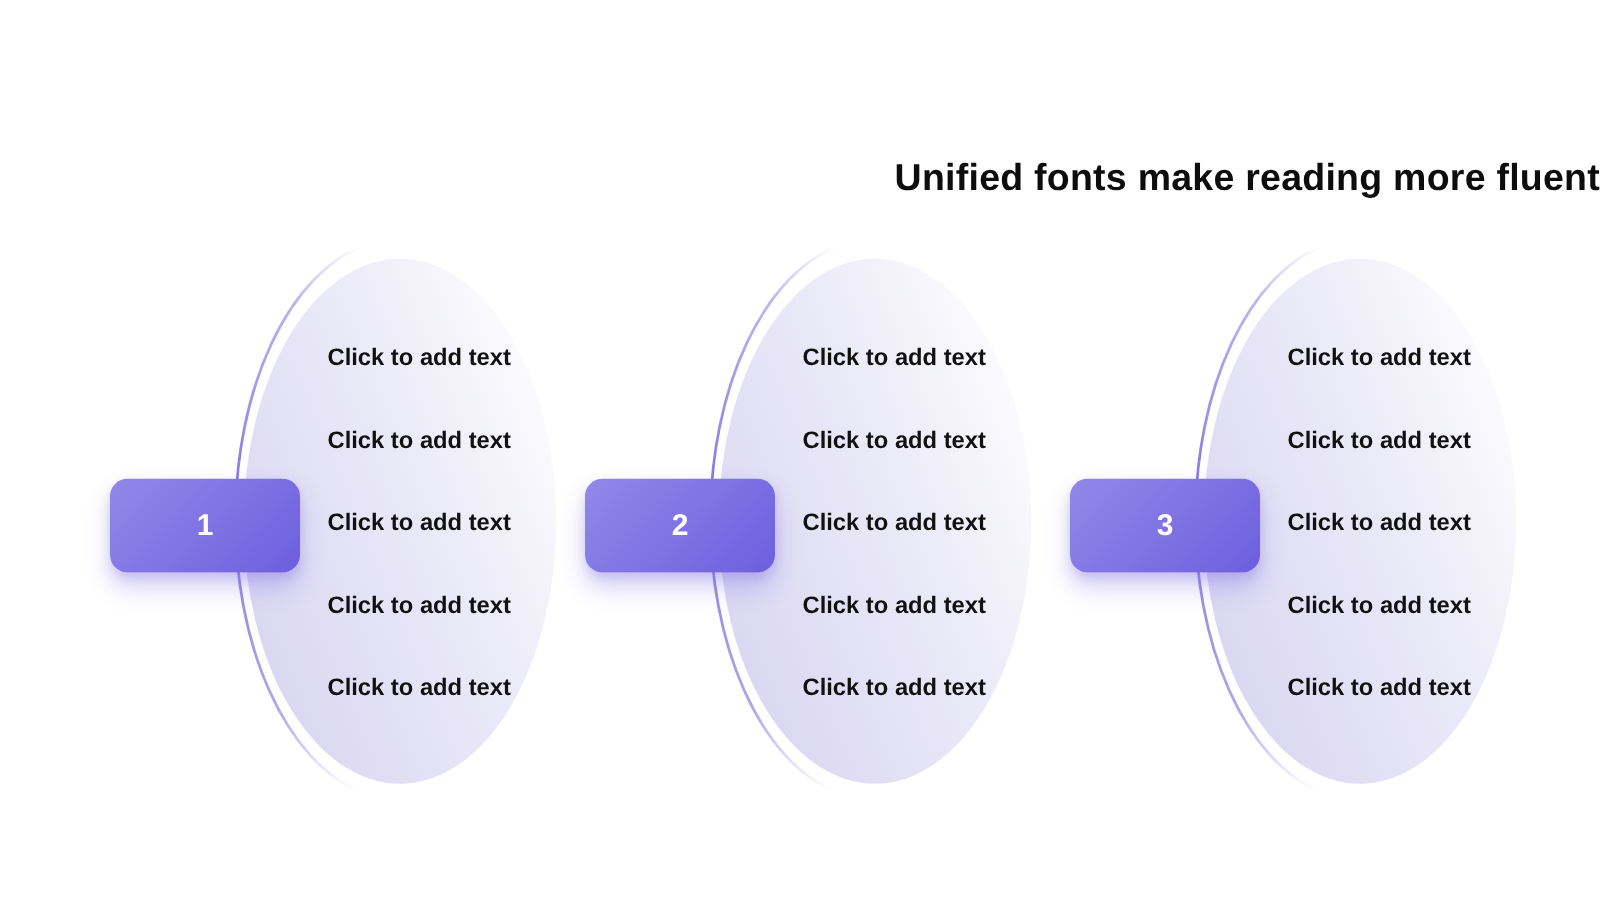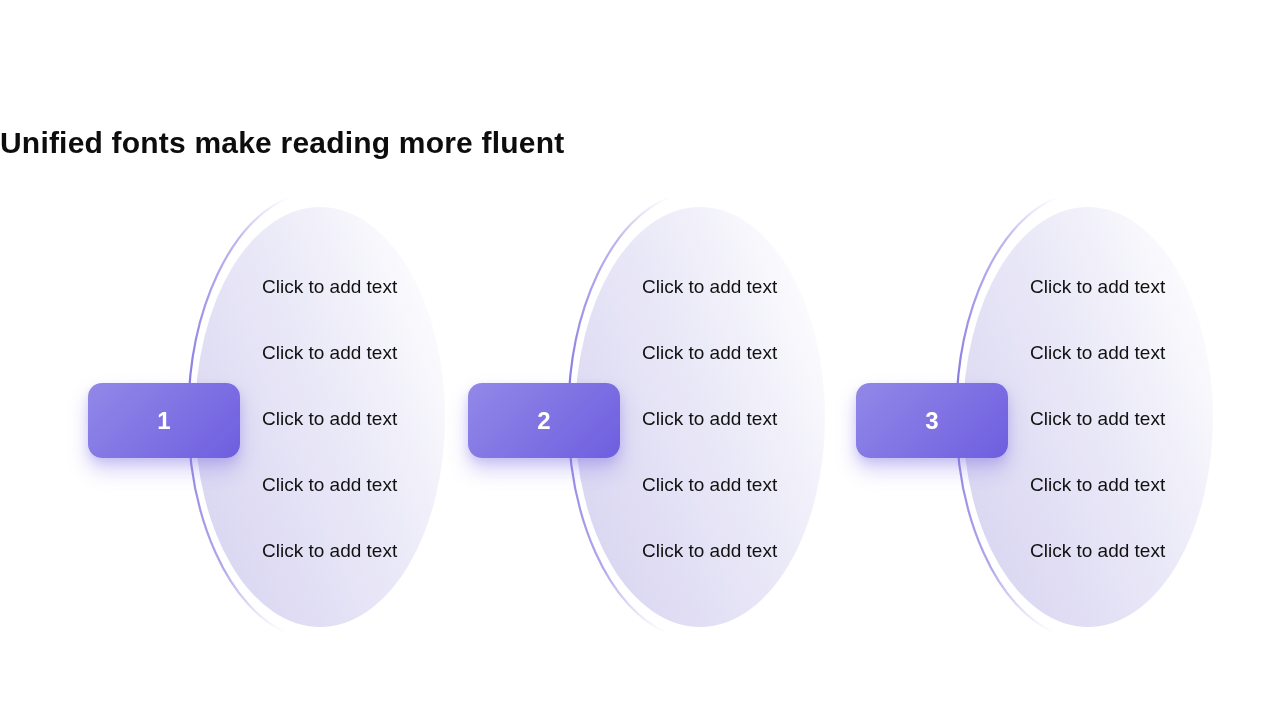--- a/index.html
+++ b/index.html
@@ -13,21 +13,21 @@
     width: 1280px;
     height: 720px;
     background: #ffffff;
     overflow: hidden;
   }
   .slide-title {
     position: absolute;
     left: 0;
     right: 0;
     top: 127px;
-    text-align: left;
+    text-align: right;
     font-size: 30px;
     line-height: 32px;
     font-weight: bold;
     color: var(--title-color, #0d0d0d);
     letter-spacing: 0.2px;
   }
   .group {
     position: absolute;
     top: 0;
     width: 480px;
@@ -64,21 +64,21 @@
     font-weight: bold;
     line-height: 1;
   }
   .item {
     position: absolute;
     left: 262px;
     width: 210px;
     height: 26px;
     line-height: 26px;
     font-size: 19px;
-    font-weight: normal;
+    font-weight: bold;
     color: var(--item-text-color, #111111);
     white-space: nowrap;
     cursor: text;
   }
   .defs-svg {
     position: absolute;
     width: 0;
     height: 0;
   }
 </style>

